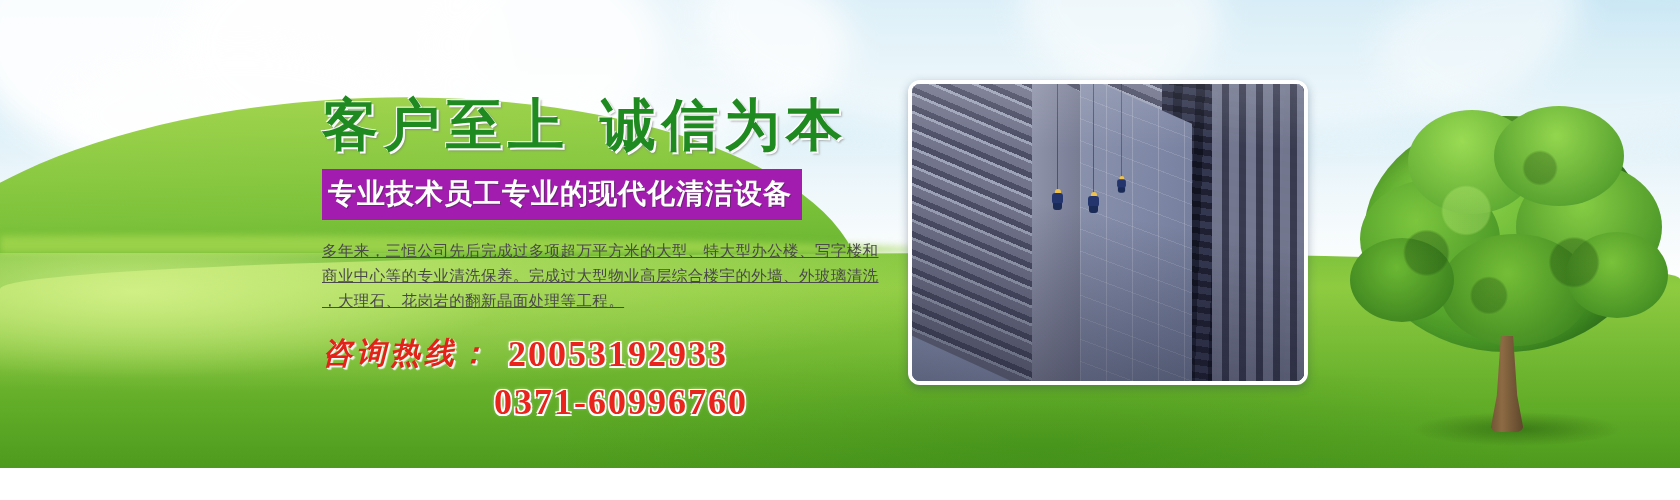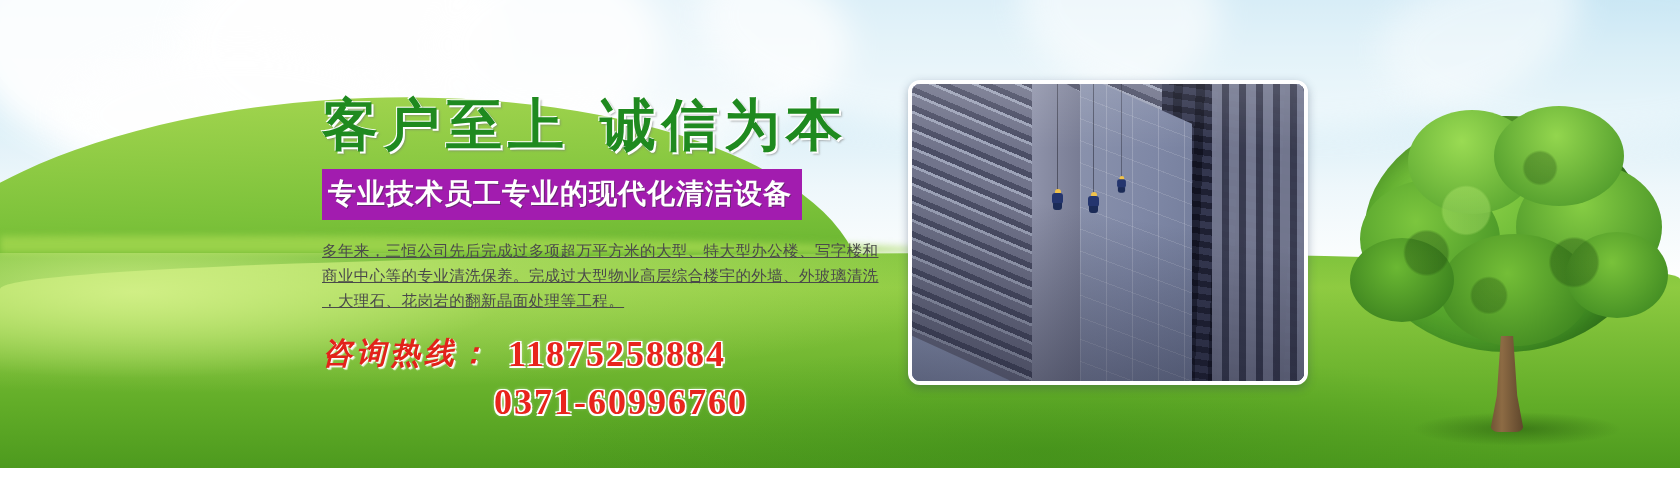--- a/index.html
+++ b/index.html
@@ -377,21 +377,21 @@
 
     <div class="para">
       <p>多年来，三恒公司先后完成过多项超万平方米的大型、特大型办公楼、写字楼和</p>
       <p>商业中心等的专业清洗保养。完成过大型物业高层综合楼宇的外墙、外玻璃清洗</p>
       <p>，大理石、花岗岩的翻新晶面处理等工程。</p>
     </div>
 
     <div class="phone-block">
       <div class="phone-line">
         <span class="phone-label">咨询热线：</span>
-        <span class="phone-num">11875258884</span>
+        <span class="phone-num">20053192933</span>
       </div>
       <div class="phone-line">
         <span class="phone-num second">0371-60996760</span>
       </div>
     </div>
 
   </div>
 </div>
 
 </body></html>

